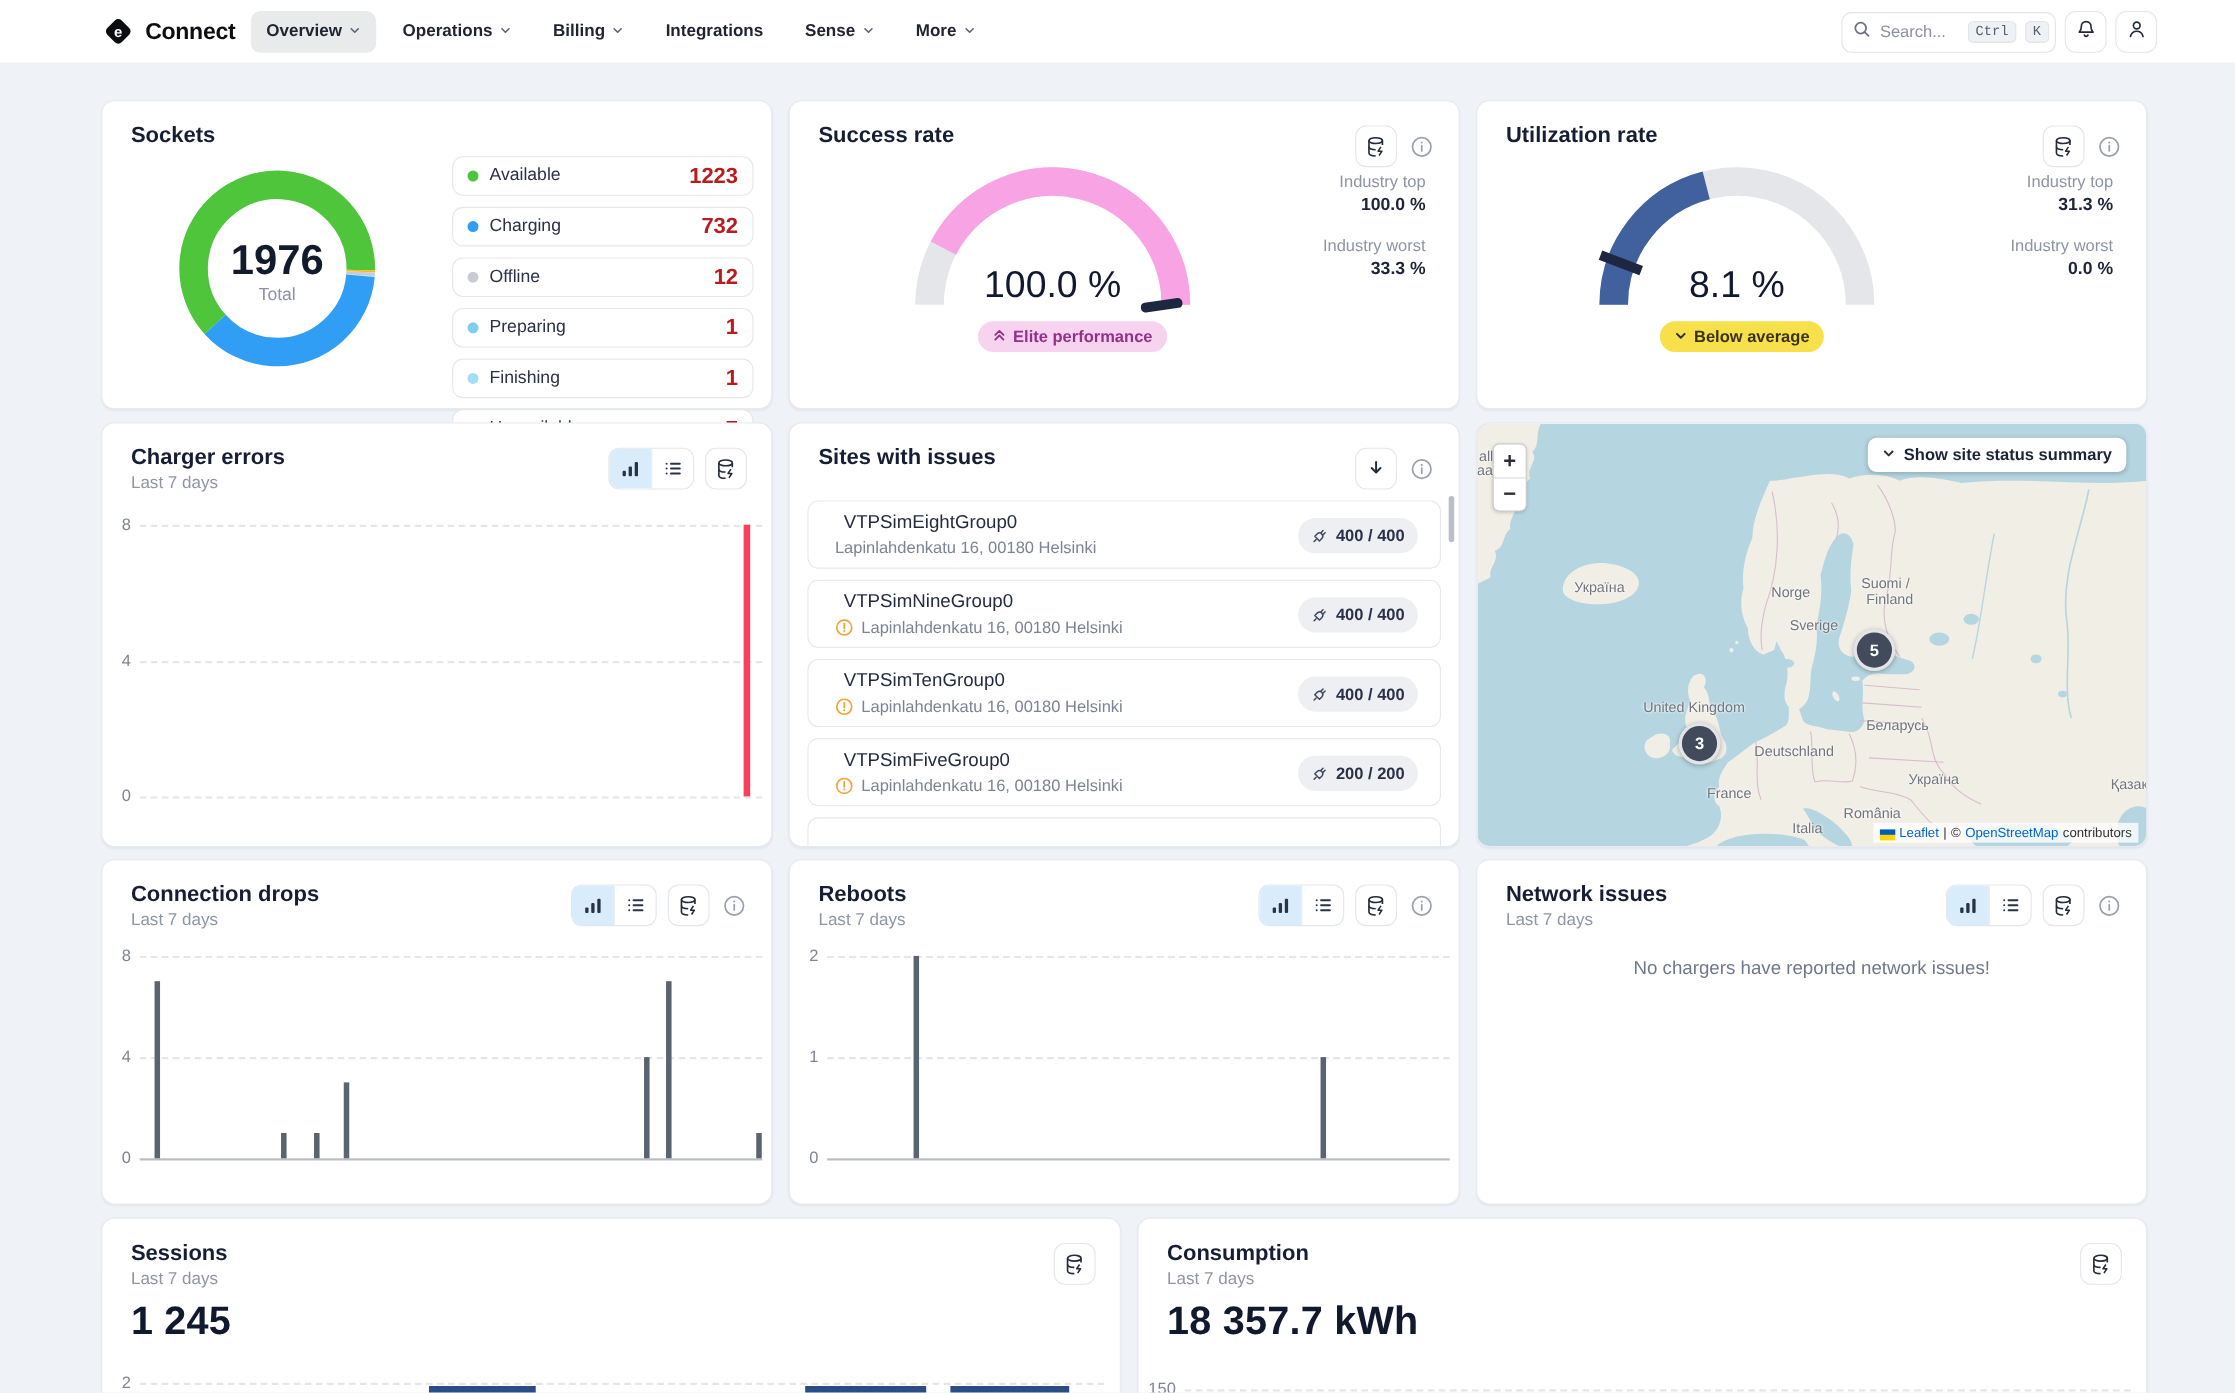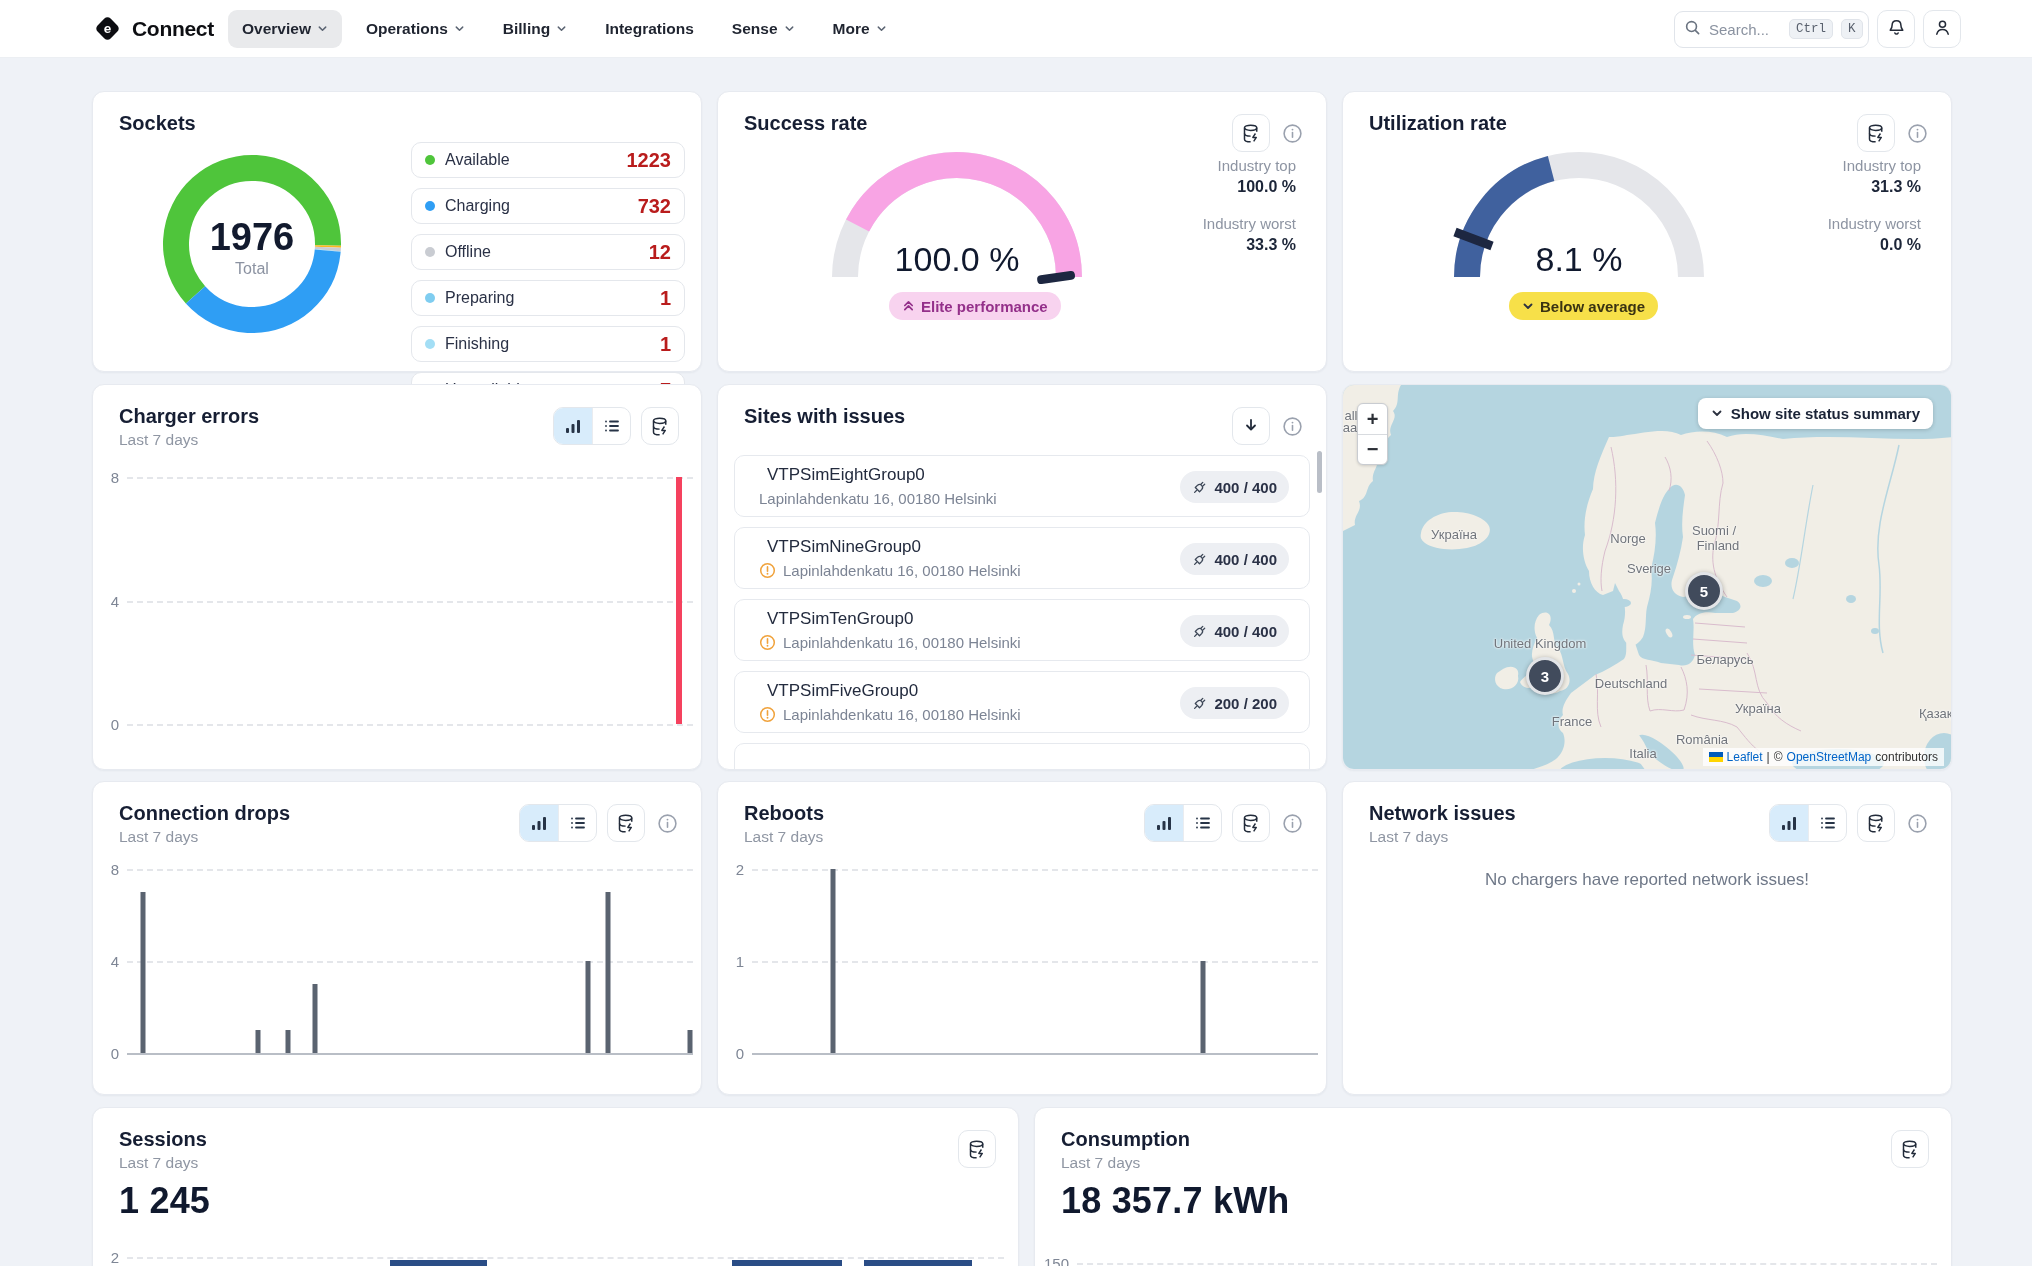--- a/index.html
+++ b/index.html
@@ -83,21 +83,21 @@
   .scroll-thumb { position:absolute; right:4px; top:66px; width:5px; height:42px; border-radius:3px; background:#b9bec7; cursor:pointer; }
 
   
   #map-svg { position:absolute; left:0; top:0; }
   .map-label { position:absolute; transform:translate(-50%,-50%); font-size:13px; color:#70747b; white-space:nowrap; text-shadow:0 0 3px #fff,0 0 2px #fff; }
   .map-marker { position:absolute; transform:translate(-50%,-50%); width:38px; height:38px; border-radius:50%; background:#414b5c; border:3px solid rgba(255,255,255,.85); box-shadow:0 1px 5px rgba(0,0,0,.3); display:flex; align-items:center; justify-content:center; color:#fff; font-size:15px; font-weight:700; cursor:pointer; }
   #map-zoom { position:absolute; left:14px; top:18px; width:31px; border:1px solid #c9ccd1; border-radius:6px; background:#fff; box-shadow:0 1px 3px rgba(0,0,0,.15); overflow:hidden; }
   .zoom-btn { height:30px; display:flex; align-items:center; justify-content:center; font-size:20px; font-weight:700; color:#2b2f36; cursor:pointer; }
   .zoom-btn + .zoom-btn { border-top:1px solid #d8dbdf; }
   #map-summary-btn { position:absolute; right:18px; top:13px; height:31px; background:#fff; border-radius:8px; box-shadow:0 1px 4px rgba(0,0,0,.18); display:flex; align-items:center; gap:8px; padding:0 13px; font-size:15px; font-weight:600; color:#1b2437; cursor:pointer; }
-  #map-attribution { position:absolute; right:7px; bottom:3px; background:rgba(255,255,255,.78); font-size:12px; color:#333; padding:2px 6px; display:flex; align-items:center; gap:4px; }
+  #map-attribution { position:absolute; right:7px; bottom:3px; background:rgba(255,255,255,.78); font-size:12px; color:#333; padding:2px 6px; display:flex; align-items:flex-end; gap:4px; }
   #map-attribution .osm-link { color:#0064c8; cursor:pointer; }
   .ua-flag { width:14px; height:10px; display:inline-block; }
   .ua-flag .t { height:5px; background:#005bbb; } .ua-flag .b { height:5px; background:#ffd500; }
 
   
   .big-value { position:absolute; left:26px; top:72px; font-size:36px; font-weight:600; color:#10192e; letter-spacing:0.2px; }
 </style>
 </head>
 <body>
 

